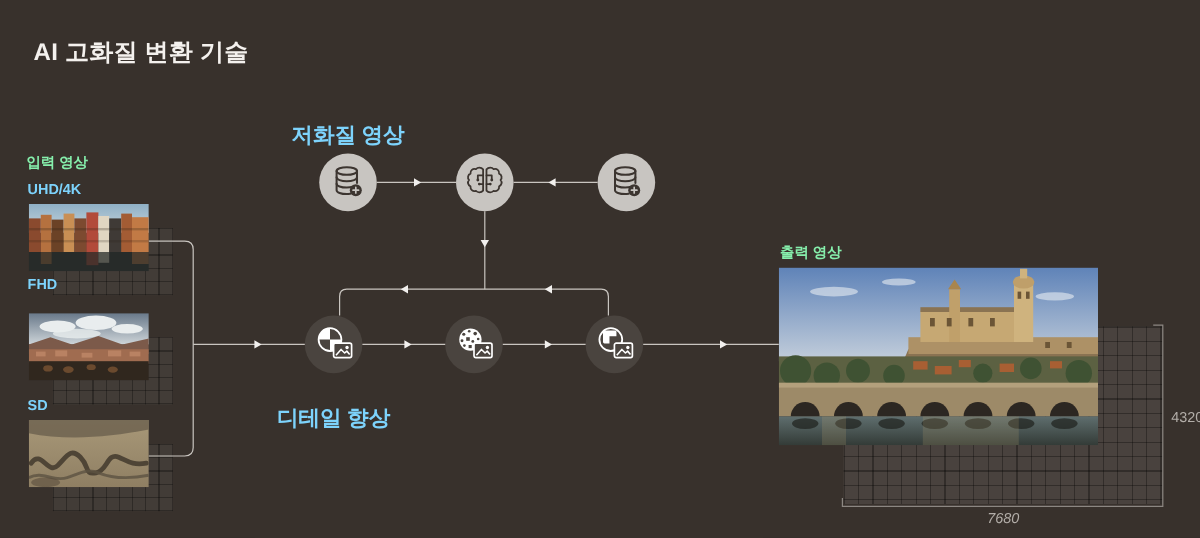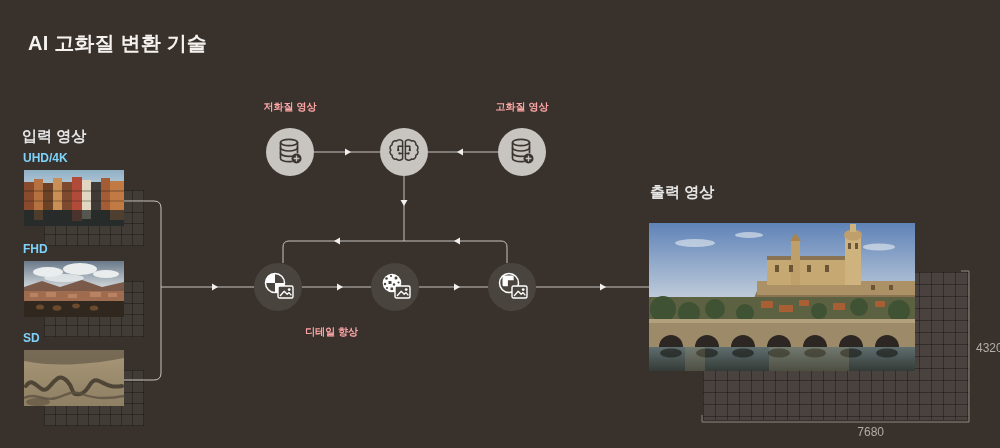--- a/index.html
+++ b/index.html
@@ -1,24 +1,24 @@
 <!DOCTYPE html>
 <html><head>
 <meta charset="utf-8">
 <style>
   html,body{margin:0;padding:0;background:#38312c;}
   .stage{position:relative;width:1000px;height:448px;background:#38312c;
     font-family:"Liberation Sans",sans-serif;overflow:hidden;}
   .abs{position:absolute;}
   .title{left:28px;top:30px;font-size:20px;font-weight:600;color:#f4f1ee;letter-spacing:.2px;}
-  .sec-h{font-size:15px;font-weight:600;color:#e5e5e5;}
+  .sec-h{font-size:12px;font-weight:600;color:#86efac;}
   .lbl-sm{font-size:12px;font-weight:700;color:#7dd3fc;}
-  .node-lbl{width:160px;text-align:center;font-size:10px;font-weight:700;color:#fca5a5;}
+  .node-lbl{width:160px;text-align:center;font-size:18px;font-weight:700;color:#7dd3fc;font-family:Liberation Serif, serif;}
   .dim-lbl{font-size:12px;color:#b2ada8;}
-  .dim-lbl.w{width:96px;text-align:right;}
+  .dim-lbl.w{width:96px;text-align:center;font-style:italic;}
   .circle-t{width:48px;height:48px;border-radius:50%;background:#c8c5c1;
     display:flex;align-items:center;justify-content:center;}
   .circle-b{width:48px;height:48px;border-radius:50%;background:#4a443f;
     display:flex;align-items:center;justify-content:center;}
   .grid{background-color:rgba(255,255,255,0.055);
     background-image:
       repeating-linear-gradient(to right, rgba(0,0,0,0.30) 0 1px, transparent 1px 11px),
       repeating-linear-gradient(to bottom, rgba(0,0,0,0.30) 0 1px, transparent 1px 11px);}
   .grid.out{background-color:rgba(255,255,255,0.085);
     background-image:
@@ -62,21 +62,21 @@
     </g>
     <rect y="40" width="100" height="16" fill="#272b29"></rect>
     <g opacity="0.25">
       <rect x="10" y="40" width="9" height="10" fill="#b5713f"></rect>
       <rect x="48" y="40" width="10" height="11" fill="#b24a3a"></rect>
       <rect x="58" y="40" width="9" height="9" fill="#e0d6c2"></rect>
       <rect x="86" y="40" width="14" height="10" fill="#c27a45"></rect>
     </g>
   </svg>
 
-  <div class="abs lbl-sm" style="left:23px;top:242px;">FHD</div>
+  <div class="abs lbl-sm" style="left:23px;top:230px;">FHD</div>
   <div class="abs grid" style="left:44px;top:281px;width:100px;height:56px;"></div>
   <svg class="abs photo" style="left:24px;top:261px;" width="100" height="56" viewBox="0 0 100 56">
     <defs>
         <linearGradient id="skyB" x1="0" y1="0" x2="0" y2="1">
       <stop offset="0" stop-color="#69798a"></stop>
           <stop offset="1" stop-color="#cdd4d8"></stop>
         </linearGradient>
       </defs>
     <rect width="100" height="26" fill="url(#skyB)"></rect>
     <g fill="#e9edee">
@@ -113,21 +113,20 @@
         </linearGradient>
       </defs>
     <rect width="100" height="56" fill="url(#sandG)"></rect>
     <path d="M0,0 H100 V8 C64,15 30,17 0,11 Z" fill="#6f6350" opacity="0.85"></path>
     <path d="M2,36 c8,-12 14,10 22,2 c8,-8 11,-15 19,-7 c8,8 3,15 13,13 c10,-2 9,-17 19,-13 c7,3 11,7 23,5" stroke="#4f4536" stroke-width="4" fill="none" stroke-linecap="round"></path>
     <path d="M0,48 c12,-6 20,4 32,0 c10,-3 16,-8 26,-4 c10,4 22,6 42,2" stroke="#5d5242" stroke-width="2.4" fill="none" opacity="0.8"></path>
     <ellipse cx="14" cy="52" rx="12" ry="4" fill="#55493a" opacity="0.55"></ellipse>
   </svg>
 
   <div class="abs node-lbl" style="left:210px;top:100px;">저화질 영상</div>
-  <div class="abs node-lbl" style="left:442px;top:100px;">고화질 영상</div>
 
   <div class="abs circle-t" style="left:266px;top:128px;">
     <svg width="48" height="48" viewBox="0 0 48 48">
       <g fill="none" stroke="#3c3530" stroke-width="1.7" stroke-linecap="round">
         <ellipse cx="23" cy="14.5" rx="8.5" ry="3.2"></ellipse>
         <path d="M14.5,14.5 V30.5 c0,1.8 3.8,3.2 8.5,3.2 c1,0 2,-0.1 2.9,-0.2"></path>
         <path d="M31.5,14.5 V24.5"></path>
         <path d="M14.5,19.8 c0,1.8 3.8,3.2 8.5,3.2 s8.5,-1.4 8.5,-3.2"></path>
         <path d="M14.5,25.1 c0,1.8 3.8,3.2 8.5,3.2 c1.8,0 3.5,-0.2 4.9,-0.6"></path>
       </g>
@@ -207,23 +206,23 @@
       <circle cx="21" cy="20" r="9.5" stroke="#fff" stroke-width="1.5" fill="none"></circle>
       <path d="M14.5,12.5 h10 a1.2,1.2 0 0 1 1.2,1.2 v3.6 h-5.8 v6 h-4.2 a1.2,1.2 0 0 1 -1.2,-1.2 Z" fill="#fff"></path>
       <g transform="translate(24,23)">
         <rect x="0" y="0" width="15" height="12" rx="1.5" fill="#4a443f" stroke="#fff" stroke-width="1.4"></rect>
         <circle cx="11.2" cy="3.6" r="1.4" fill="#fff"></circle>
         <path d="M2,10 L6.2,5.2 L9.2,8.2 L11,6.6 L13.4,9.4" stroke="#fff" stroke-width="1.3" fill="none" stroke-linejoin="round"></path>
       </g>
     </svg>
   </div>
 
-  <div class="abs node-lbl" style="left:198px;top:325px;text-align:right;">디테일 향상</div>
-
-  <div class="abs sec-h" style="left:650px;top:183px;">출력 영상</div>
+  <div class="abs node-lbl" style="left:198px;top:336px;">디테일 향상</div>
+
+  <div class="abs sec-h" style="left:650px;top:202px;">출력 영상</div>
   <div class="abs grid out" style="left:703px;top:272px;width:266px;height:148px;"></div>
 
   <svg class="abs photo" style="left:649px;top:223px;" width="266" height="148" viewBox="0 0 266 148">
     <defs>
       <linearGradient id="skyC" x1="0" y1="0" x2="0" y2="1">
         <stop offset="0" stop-color="#5f83b8"></stop>
           <stop offset="1" stop-color="#c3cedb"></stop>
         </linearGradient>
       <linearGradient id="waterC" x1="0" y1="0" x2="0" y2="1">
         <stop offset="0" stop-color="#5f6e6e"></stop>

